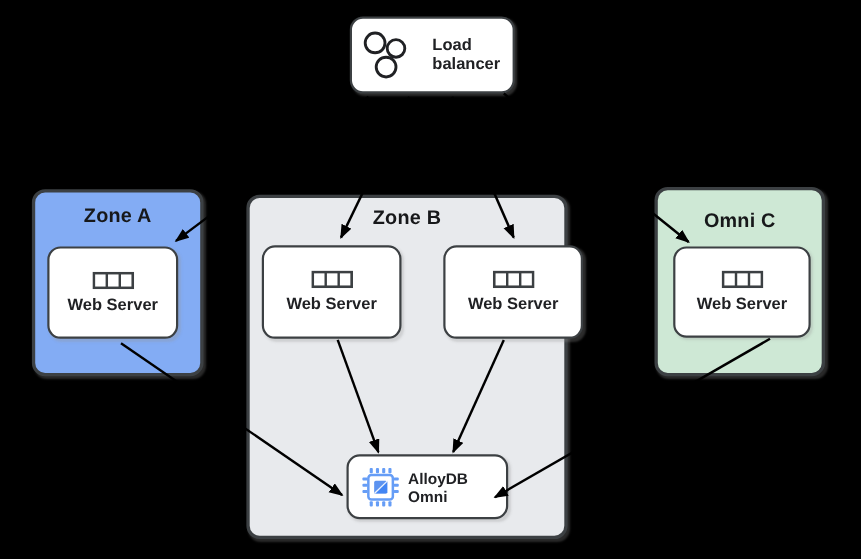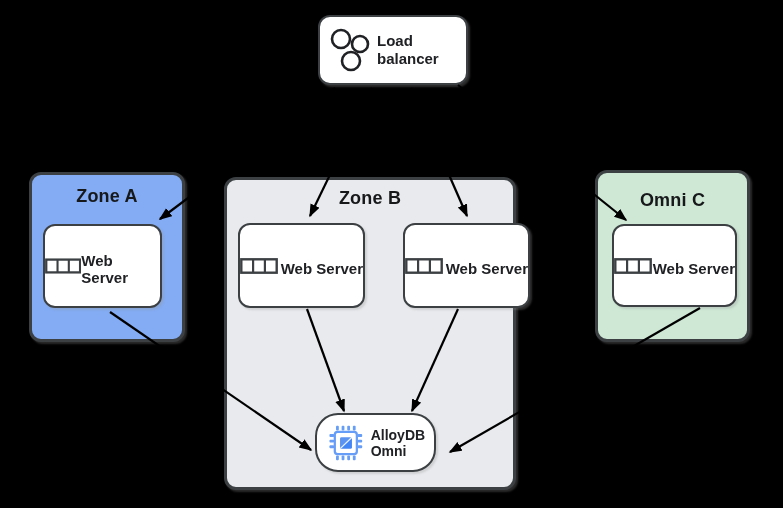--- a/index.html
+++ b/index.html
@@ -20,29 +20,29 @@
   }
   .zone-a .zone-title{padding-top:11px;}
   .zone-b .zone-title{padding-top:8px;}
   .zone-c .zone-title{padding-top:17px;}
   .node{
     position:absolute;background:#fff;border:2.5px solid #3c4043;border-radius:12px;
     box-shadow:2px 2px 2px rgba(150,150,150,0.3);
     box-sizing:border-box;display:flex;align-items:center;justify-content:center;
     color:#202124;font-weight:bold;
   }
-  .node.col{flex-direction:row;justify-content:space-between;}
+  .node.col{flex-direction:column;}
   .lb-node{left:318px;top:15px;width:150px;height:70px;justify-content:flex-start;padding-left:8px;}
-  .lb-label{font-size:15px;line-height:18px;width:72px;margin-left:3px;}
+  .lb-label{font-size:15px;line-height:18px;width:72px;margin-left:19px;}
   .ws-label{font-size:15px;margin-top:6px;}
   .ws-a{left:43px;top:224px;width:119px;height:84px;}
   .ws-b1{left:238px;top:223px;width:127px;height:85px;}
   .ws-b2{left:403px;top:223px;width:127px;height:85px;}
   .ws-c{left:612px;top:224px;width:125px;height:83px;}
-  .db-node{left:315px;top:413px;width:121px;height:59px;justify-content:flex-start;padding-left:12px;border-radius:23px;}
+  .db-node{left:315px;top:413px;width:147px;height:59px;justify-content:flex-start;padding-left:12px;}
   .db-label{font-size:14px;line-height:16px;width:64px;margin-left:8px;}
   .arrows{position:absolute;left:0;top:0;width:783px;height:508px;z-index:6;pointer-events:none;}
   .icon{display:block;}
 </style>
 </head>
 <body>
 
 <div class="stage">
 
   <div class="zone zone-a">

